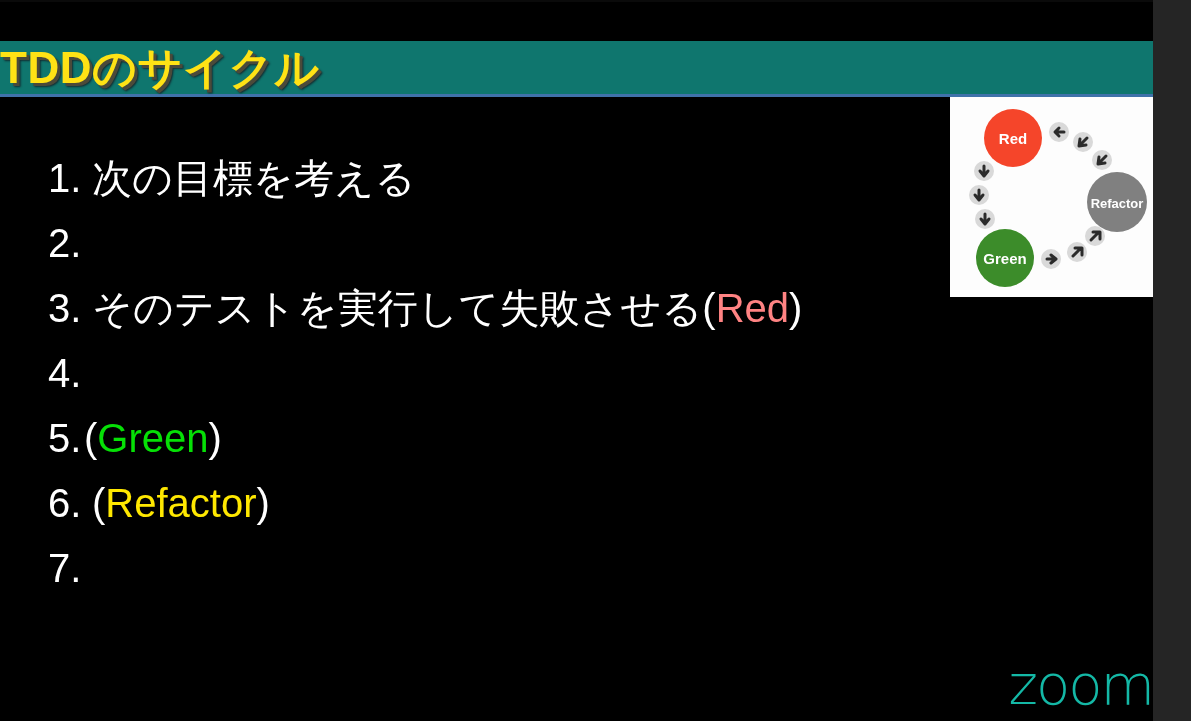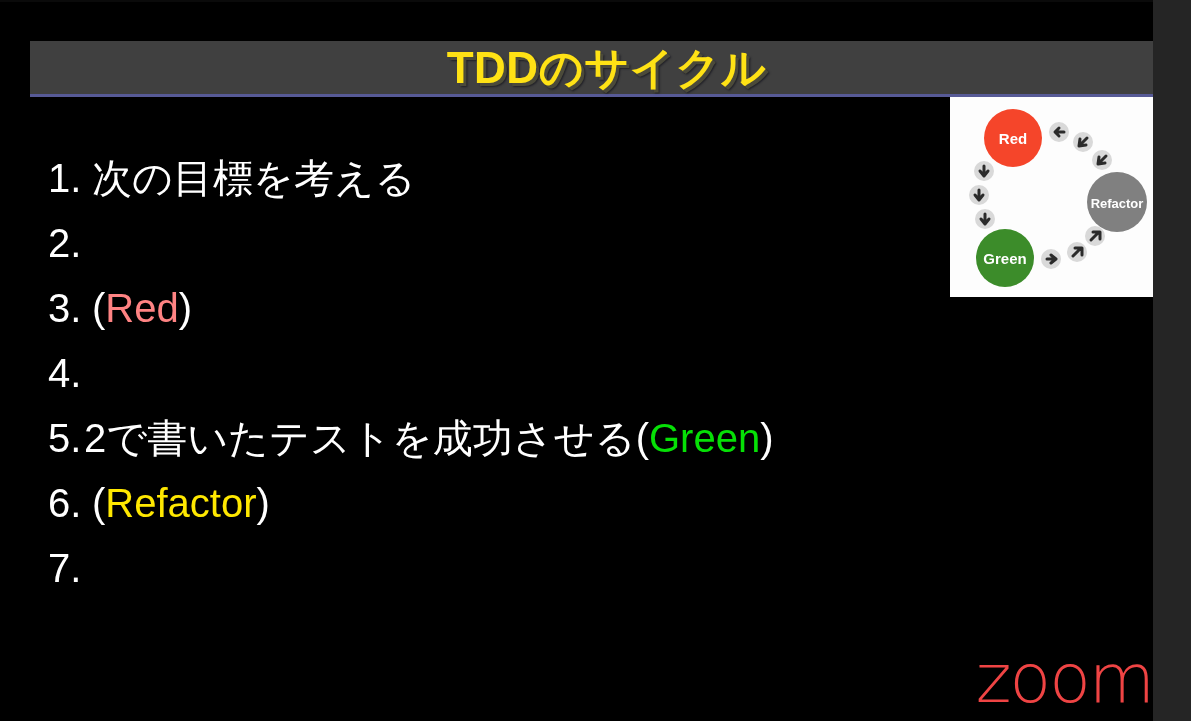--- a/index.html
+++ b/index.html
@@ -37,26 +37,25 @@
     background: #0a0a0a;
   }
 
   
   .title-banner {
     position: absolute;
     left: 0;
     top: 41px;
     width: 1153px;
     height: 56px;
-    background: #404040;
+    background: #0f766e;
     display: flex;
     align-items: center;
-    justify-content: center;
+    justify-content: flex-start;
     box-sizing: border-box;
-    margin-left: 30px;
   }
   .title-banner::after {
     content: "";
     position: absolute;
     left: 0;
     bottom: 0;
     width: 100%;
     height: 3px;
     background: #6a6fdc;
     opacity: .55;
@@ -111,23 +110,23 @@
   .tag-open, .tag-close { color: #ffffff; }
   .tag-red    { color: #ff8383; }
   .tag-green  { color: #06e006; }
   .tag-refactor { color: #ffe800; }
 
   
   .zoom-watermark {
     position: absolute;
     right: 38px;
     bottom: 8px;
-    font-size: 68px;
+    font-size: 56px;
     font-weight: 300;
-    color: #ef4444;
+    color: #14b8a6;
     letter-spacing: -2px;
     line-height: 1;
     font-family: "DejaVu Sans", "Liberation Sans", sans-serif;
   }
 </style>
 </head>
 <body>
 
 <div id="slide-root">
 
@@ -191,32 +190,32 @@
       <span class="step-num">1.</span>
       <span class="step-text">次の目標を考える</span>
     </li>
 
     <li class="step-row">
       <span class="step-num">2.</span>
     </li>
 
     <li class="step-row">
       <span class="step-num">3.</span>
+      <span class="step-text">そのテストを実行して失敗させる</span>
       <span class="tag-open">(</span>
       <span class="tag-red">Red</span>
       <span class="tag-close">)</span>
     </li>
 
     <li class="step-row">
       <span class="step-num">4.</span>
     </li>
 
     <li class="step-row">
       <span class="step-num tight">5.</span>
-      <span class="step-text">2で書いたテストを成功させる</span>
       <span class="tag-open">(</span>
       <span class="tag-green">Green</span>
       <span class="tag-close">)</span>
     </li>
 
     <li class="step-row">
       <span class="step-num">6.</span>
       <span class="tag-open">(</span>
       <span class="tag-refactor">Refactor</span>
       <span class="tag-close">)</span>

